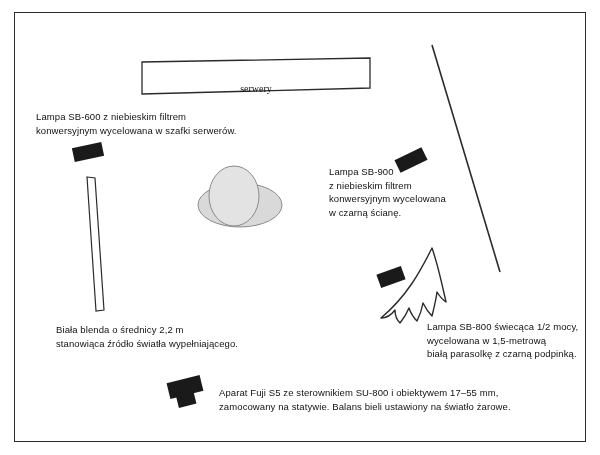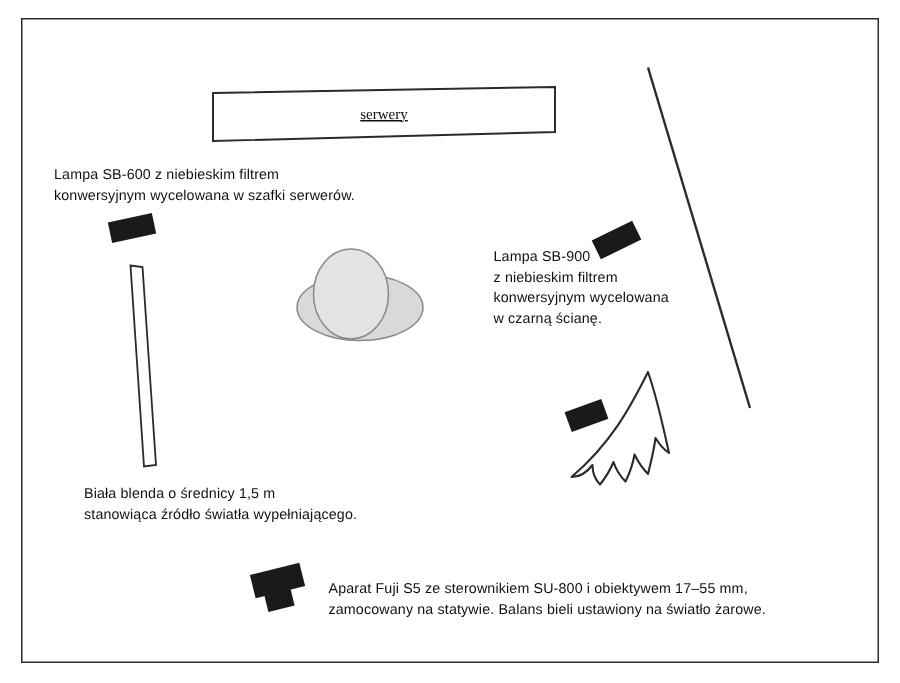--- a/index.html
+++ b/index.html
@@ -44,29 +44,28 @@
     position: absolute;
     left: 140px;
     top: 56px;
     width: 232px;
     height: 40px;
   }
   .servers svg { display: block; }
   .servers-text {
     position: absolute;
     left: 0;
-    top: 0;
+    top: 12px;
     width: 232px;
     height: 40px;
     display: flex;
     align-items: center;
     justify-content: center;
     font-size: 10px;
     color: #111111;
-    text-decoration: underline;
   }
   
   .overlay {
     position: absolute;
     left: 0;
     top: 0;
     width: 600px;
     height: 455px;
     pointer-events: none;
   }
@@ -120,20 +119,23 @@
   <div class="flash" style="left:177px; top:392px; width:18px; height:14px; transform: rotate(-14deg);"></div>
 
   <div class="label" style="left:36px; top:110px; width:240px;">Lampa SB-600 z niebieskim filtrem
 konwersyjnym wycelowana w szafki serwerów.</div>
 
   <div class="label" style="left:329px; top:165px; width:160px;">Lampa SB-900
 z niebieskim filtrem
 konwersyjnym wycelowana
 w czarną ścianę.</div>
 
-  <div class="label" style="left:56px; top:323px; width:220px;">Biała blenda o średnicy 1,5 m
+  <div class="label" style="left:56px; top:323px; width:220px;">Biała blenda o średnicy 2,2 m
 stanowiąca źródło światła wypełniającego.</div>
 
+  <div class="label" style="left:427px; top:320px; width:160px;">Lampa SB-800 świecąca 1/2 mocy,
+wycelowana w 1,5-metrową
+białą parasolkę z czarną podpinką.</div>
 
   <div class="label" style="left:219px; top:386px; width:330px;">Aparat Fuji S5 ze sterownikiem SU-800 i obiektywem 17–55 mm,
 zamocowany na statywie. Balans bieli ustawiony na światło żarowe.</div>
 
 </div>
 
 </body></html>

